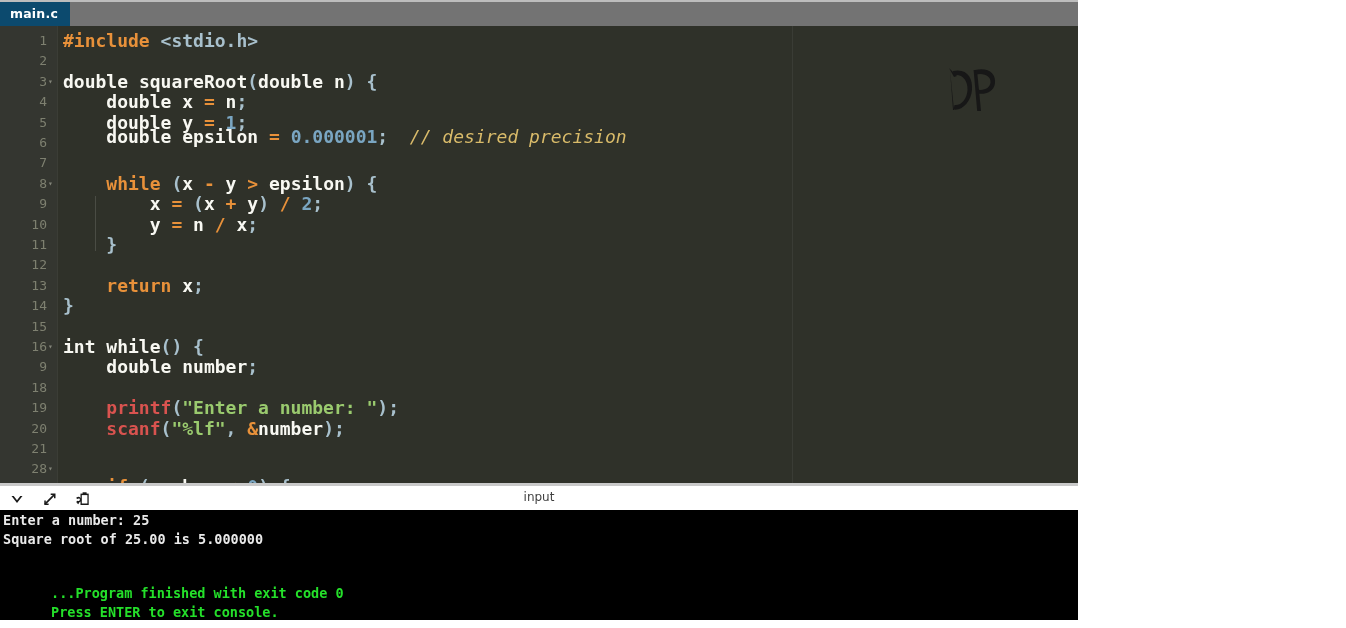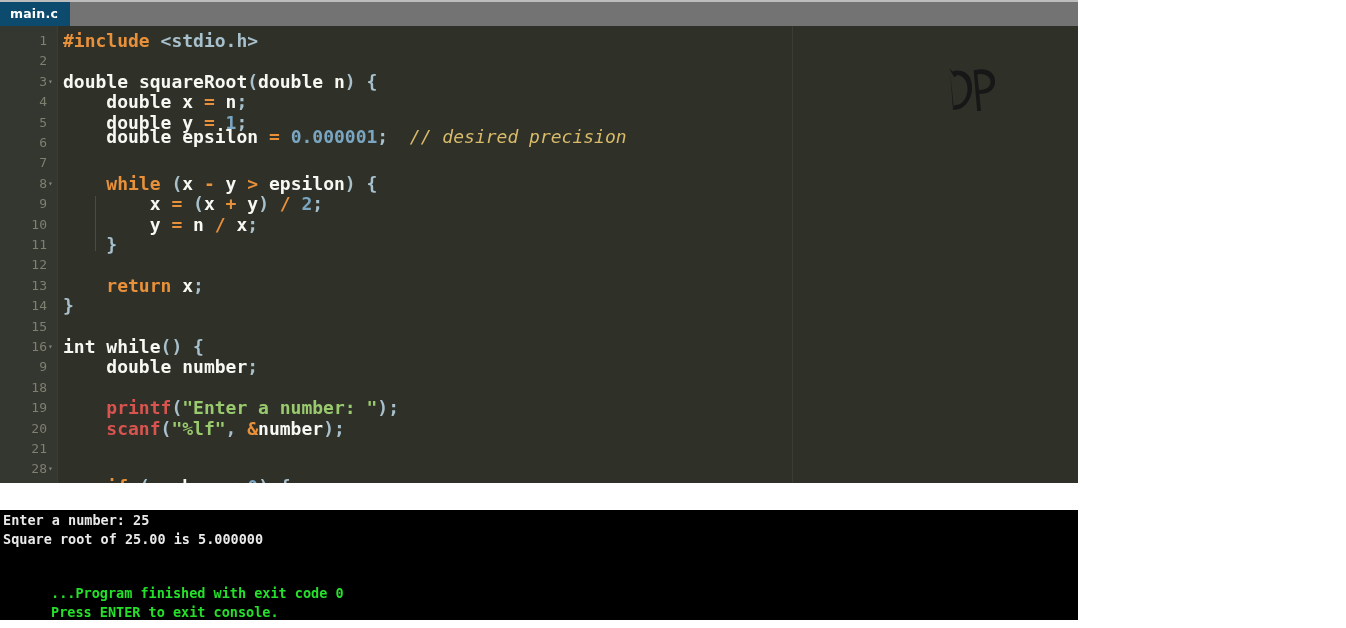--- a/index.html
+++ b/index.html
@@ -277,20 +277,43 @@
       <path d="M6 6 L10 46 L9 46 L6 6 Z" fill="#171717"></path>
       <path d="M5 4 L13 12 L10 13 Z" fill="#171717"></path>
       <path d="M9 7 C23 4, 29 14, 28 26 C27 38, 18 47, 9.5 45.5 L10.5 41
                C17 42, 23 35, 23.5 26 C24 16, 18 9.5, 9.6 11.2 Z" fill="#171717"></path>
       <path d="M33 6 L37 47 L33.2 47 L29.6 6 Z" fill="#171717"></path>
       <path d="M31 6 C45 3, 52 10, 51 19 C50 28, 41 31, 33 29.5 L33 25.5
                C40 27, 46 24, 46.5 18.5 C47 12.5, 41 8.5, 31.5 10.5 Z" fill="#171717"></path>
     </svg>
   </div>
 
+  <div id="console-head">
+    <div id="input-label">input</div>
+    <div id="console-tools">
+
+      <svg class="tool-icon" viewBox="0 0 18 18" xmlns="http://www.w3.org/2000/svg">
+        <path d="M3.5 6 L9 13 L14.5 6 L12.3 6 L9 10.2 L5.7 6 Z" fill="#1a1a1a"></path>
+      </svg>
+
+      <svg class="tool-icon" viewBox="0 0 18 18" xmlns="http://www.w3.org/2000/svg">
+        <path d="M4 14.2 L13.4 4.6" stroke="#1a1a1a" stroke-width="1.7" fill="none"></path>
+        <path d="M14.5 3.5 L14.5 8.3 L13 8.3 L13 5 L9.7 5 L9.7 3.5 Z" fill="#1a1a1a"></path>
+        <path d="M3.3 14.9 L3.3 10.6 L4.8 10.6 L4.8 13.4 L7.6 13.4 L7.6 14.9 Z" fill="#1a1a1a"></path>
+      </svg>
+
+      <svg class="tool-icon" viewBox="0 0 18 18" xmlns="http://www.w3.org/2000/svg">
+        <rect x="6.5" y="3.6" width="8.2" height="11.4" fill="#1a1a1a"></rect>
+        <rect x="7.8" y="5.1" width="5.6" height="8.4" fill="#ffffff"></rect>
+        <rect x="8.6" y="2.3" width="4" height="2.3" fill="#1a1a1a"></rect>
+        <path d="M2.6 8.4 C5.2 6.6, 7.4 8.4, 6.4 10.6 C5.8 12, 3.6 12.2, 3 11" stroke="#1a1a1a" stroke-width="1.5" fill="none"></path>
+        <path d="M2.2 12.6 L5.4 11.4 L4.4 14.2 Z" fill="#1a1a1a"></path>
+      </svg>
+    </div>
+  </div>
 
   <div id="console-body">
       <div class="con con-white" style="top: 1px;">Enter a number: 25</div>
       <div class="con con-white" style="top: 20px;">Square root of 25.00 is 5.000000</div>
       <div class="con con-white" style="top: 39px;"></div>
       <div class="con con-green" style="top: 74px;">...Program finished with exit code 0</div>
       <div class="con con-green" style="top: 93px;">Press ENTER to exit console.</div>
     </div>
 
 </div>

